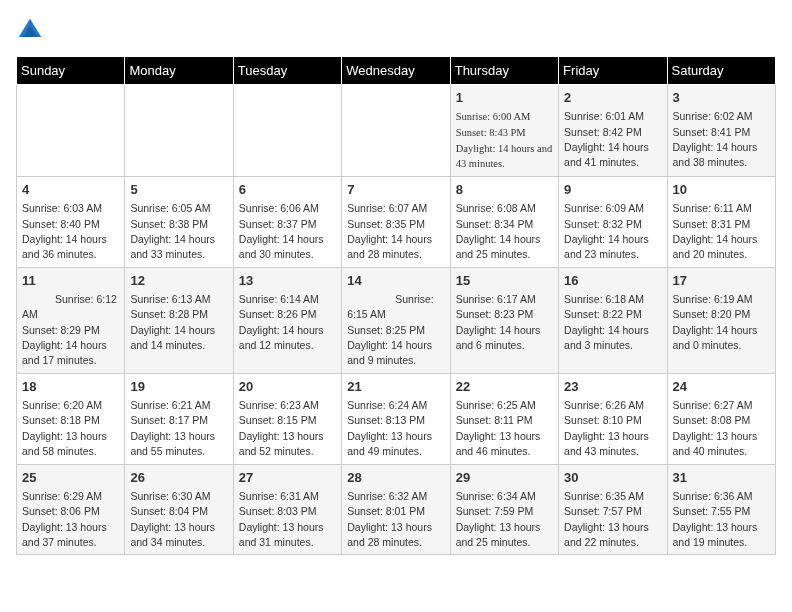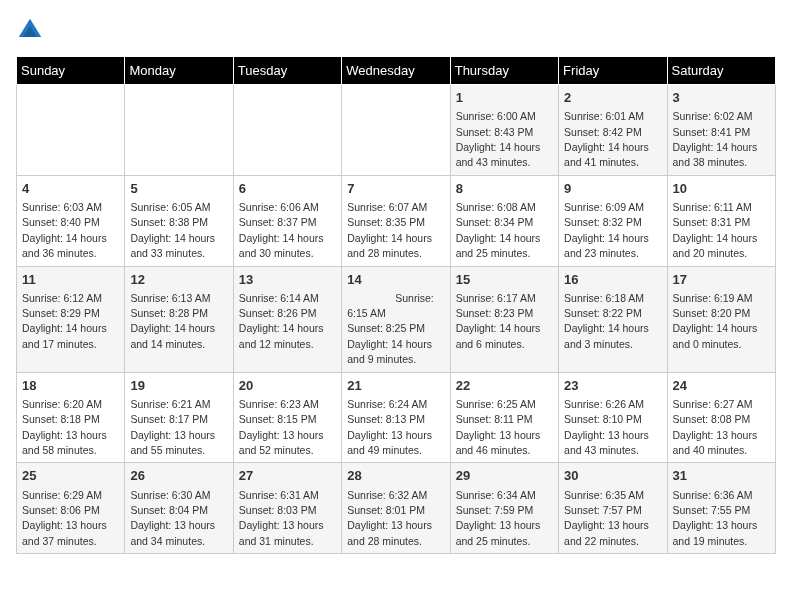--- a/index.html
+++ b/index.html
@@ -116,21 +116,21 @@
         <th>Friday</th>
         <th>Saturday</th>
       </tr>
   </thead>
   <tbody id="calendar-body">
   <tr>
         <td class="empty"></td>
         <td class="empty"></td>
         <td class="empty"></td>
         <td class="empty"></td>
-        <td><span class="day-num">1</span><span class="day-info" style="white-space: pre-line;">Sunrise: 6:00 AM
+        <td><span class="day-num">1</span><span class="day-info" style="white-space: pre-line; font-family: Liberation Serif, serif;">Sunrise: 6:00 AM
 Sunset: 8:43 PM
 Daylight: 14 hours and 43 minutes.</span></td>
         <td><span class="day-num">2</span><span class="day-info" style="white-space: pre-line;">Sunrise: 6:01 AM
 Sunset: 8:42 PM
 Daylight: 14 hours and 41 minutes.</span></td>
         <td><span class="day-num">3</span><span class="day-info" style="white-space: pre-line;">Sunrise: 6:02 AM
 Sunset: 8:41 PM
 Daylight: 14 hours and 38 minutes.</span></td>
       </tr>
       <tr>
@@ -150,21 +150,21 @@
 Sunset: 8:34 PM
 Daylight: 14 hours and 25 minutes.</span></td>
         <td><span class="day-num">9</span><span class="day-info" style="white-space: pre-line; text-align: right;">Sunrise: 6:09 AM
 Sunset: 8:32 PM
 Daylight: 14 hours and 23 minutes.</span></td>
         <td><span class="day-num">10</span><span class="day-info" style="white-space: pre-line;">Sunrise: 6:11 AM
 Sunset: 8:31 PM
 Daylight: 14 hours and 20 minutes.</span></td>
       </tr>
       <tr>
-        <td><span class="day-num">11</span><span class="day-info" style="white-space: pre-line;">Sunrise: 6:12 AM
+        <td><span class="day-num">11</span><span class="day-info" style="white-space: pre-line; margin-left: 33px;">Sunrise: 6:12 AM
 Sunset: 8:29 PM
 Daylight: 14 hours and 17 minutes.</span></td>
         <td><span class="day-num">12</span><span class="day-info" style="white-space: pre-line;">Sunrise: 6:13 AM
 Sunset: 8:28 PM
 Daylight: 14 hours and 14 minutes.</span></td>
         <td><span class="day-num">13</span><span class="day-info" style="white-space: pre-line;">Sunrise: 6:14 AM
 Sunset: 8:26 PM
 Daylight: 14 hours and 12 minutes.</span></td>
         <td><span class="day-num">14</span><span class="day-info" style="white-space: pre-line; margin-left: 48px;">Sunrise: 6:15 AM
 Sunset: 8:25 PM

